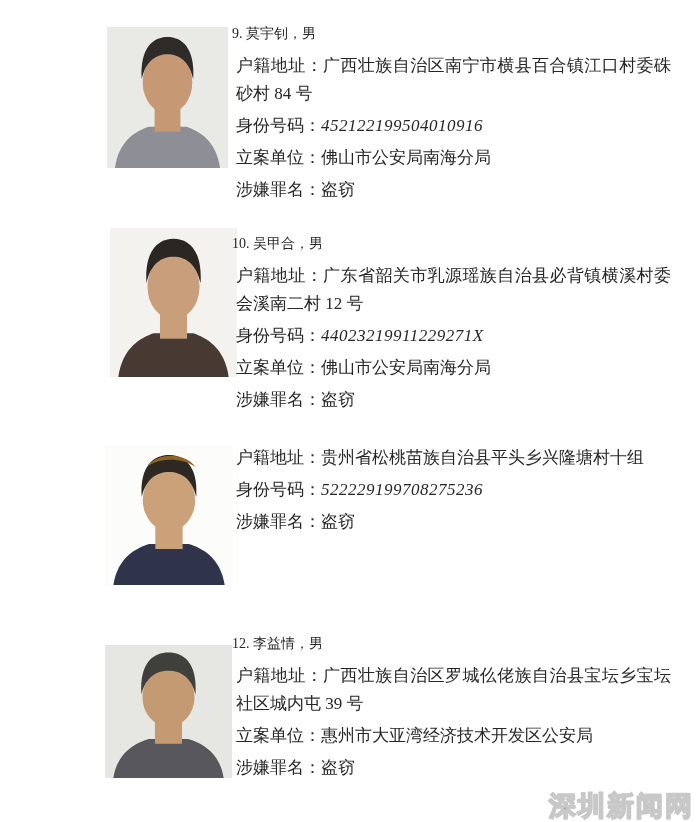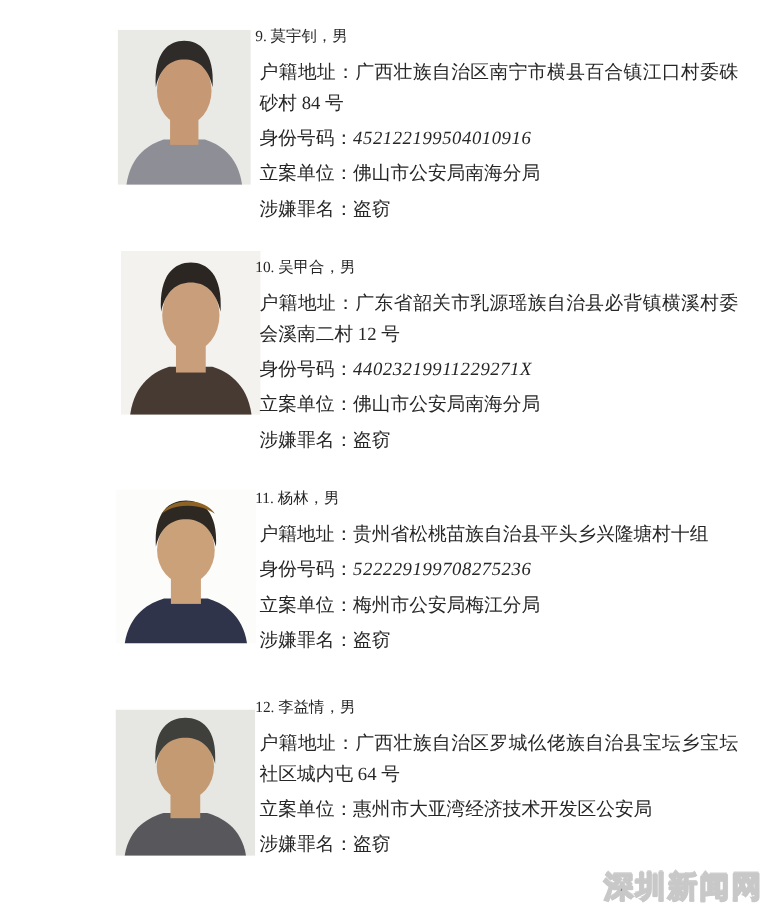--- a/index.html
+++ b/index.html
@@ -81,41 +81,39 @@
     <svg viewBox="0 0 122 140" preserveAspectRatio="none">
       <rect x="0" y="0" width="122" height="140" fill="#fcfcfb"></rect>
       <path d="M8,140 C12,112 30,103 42,99 L80,99 C92,103 110,112 114,140 Z" fill="#30344a"></path>
       <rect x="48" y="80" width="26" height="24" fill="#cba17a"></rect>
       <ellipse cx="61" cy="55" rx="25" ry="31" fill="#cba17a"></ellipse>
       <path d="M35,52 C33,20 47,10 61,10 C75,10 89,20 87,52 C83,34 73,27 61,27 C49,27 39,34 35,52 Z" fill="#2d2922"></path>
       <path d="M40,22 C50,6 78,8 86,22 C74,13 52,12 40,22 Z" fill="#8f6226"></path>
     </svg>
   </div>
   <div class="text">
-    <div class="title">11. 杨林，男</div>
     <p class="para"><span>户籍地址：</span><span>贵州省松桃苗族自治县平头乡兴隆塘村十组</span></p>
     <p class="para"><span>身份号码：</span><span class="num">522229199708275236</span></p>
-    <p class="para"><span>立案单位：</span><span>梅州市公安局梅江分局</span></p>
     <p class="para"><span>涉嫌罪名：</span><span>盗窃</span></p>
   </div>
 </section>
 
 <section class="entry e3">
   <div class="photo">
     <svg viewBox="0 0 122 140" preserveAspectRatio="none">
       <rect x="0" y="0" width="122" height="140" fill="#e6e6e3"></rect>
       <path d="M8,140 C12,112 30,103 42,99 L80,99 C92,103 110,112 114,140 Z" fill="#58585c"></path>
       <rect x="48" y="80" width="26" height="24" fill="#c39a72"></rect>
       <ellipse cx="61" cy="55" rx="25" ry="31" fill="#c39a72"></ellipse>
       <path d="M35,52 C33,18 47,8 61,8 C75,8 89,18 87,52 C83,34 73,27 61,27 C49,27 39,34 35,52 Z" fill="#3f403b"></path>
     </svg>
   </div>
   <div class="text">
     <div class="title">12. 李益情，男</div>
-    <p class="para"><span>户籍地址：</span><span>广西壮族自治区罗城仫佬族自治县宝坛乡宝坛社区城内屯 64 号</span></p>
+    <p class="para"><span>户籍地址：</span><span>广西壮族自治区罗城仫佬族自治县宝坛乡宝坛社区城内屯 39 号</span></p>
     <p class="para"><span>立案单位：</span><span>惠州市大亚湾经济技术开发区公安局</span></p>
     <p class="para"><span>涉嫌罪名：</span><span>盗窃</span></p>
   </div>
 </section>
 
 <div class="watermark">
   <div class="wm1">深圳新闻网</div>
 </div>
 
 </body></html>

